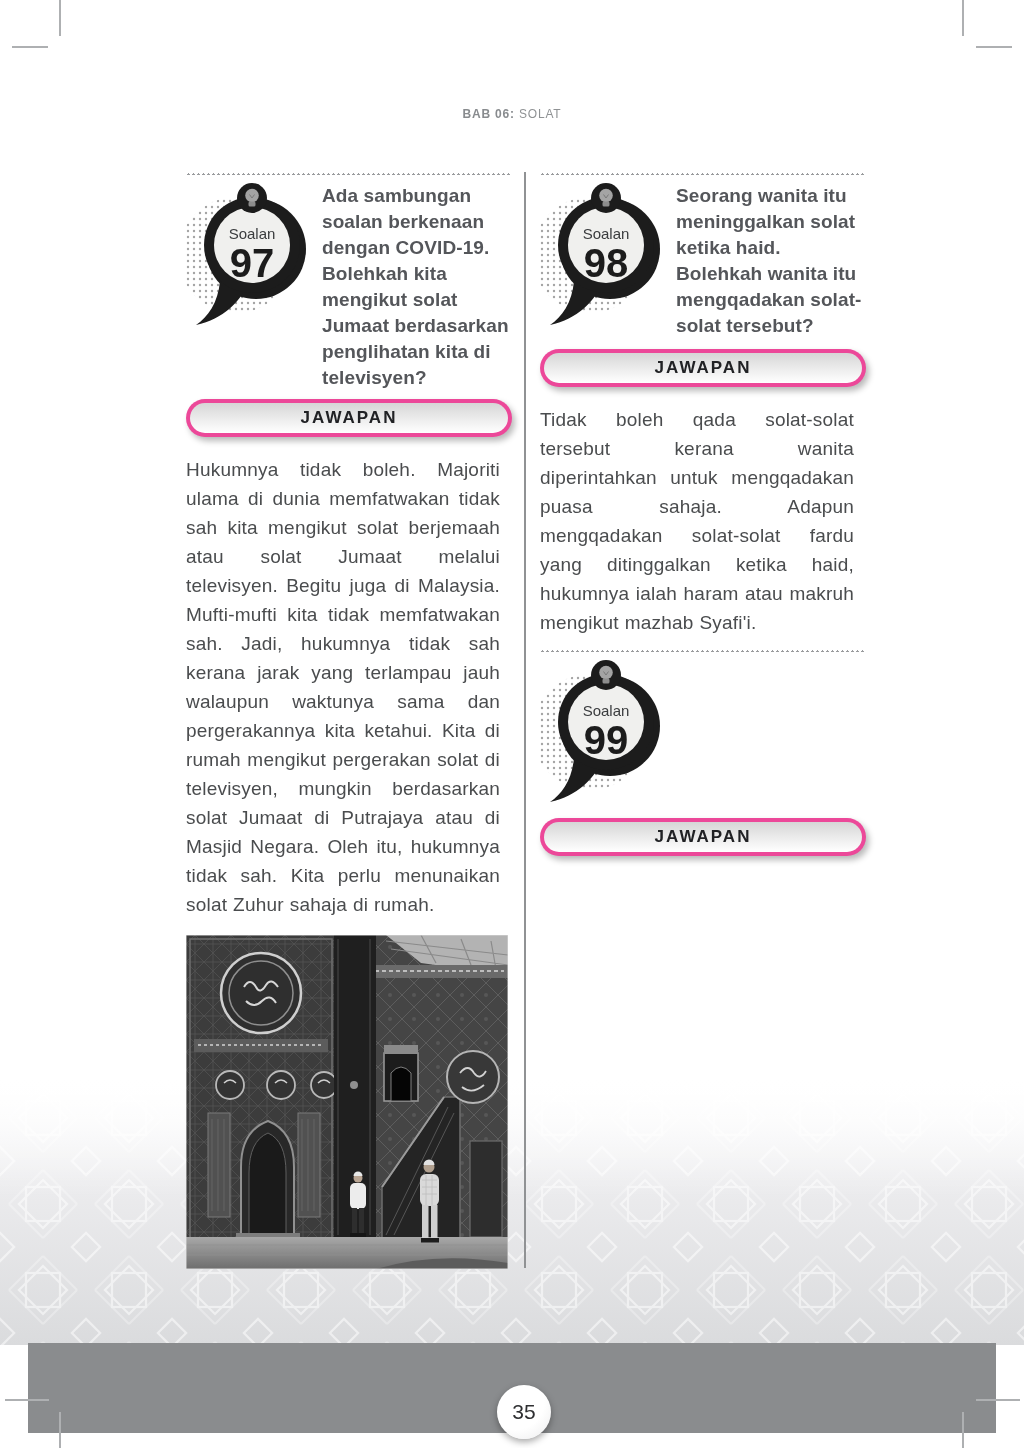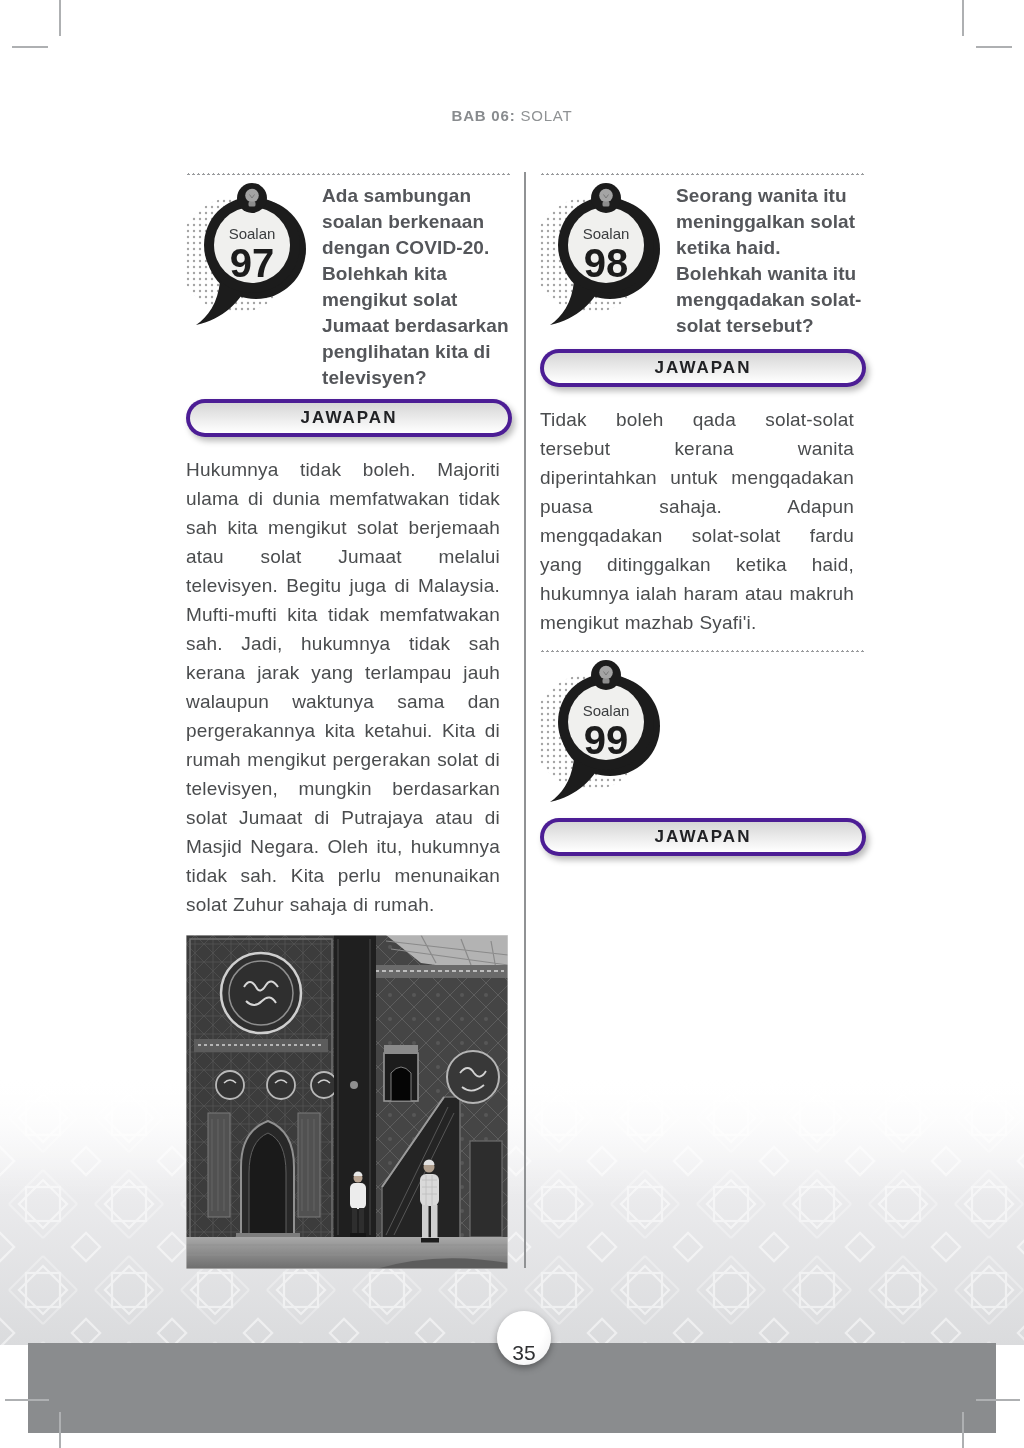--- a/index.html
+++ b/index.html
@@ -4,38 +4,38 @@
 <style>
   html,body { margin:0; padding:0; background:#ffffff; }
   .page {
     position:relative; width:1024px; height:1448px; background:#ffffff;
     font-family:"Liberation Sans", sans-serif; overflow:hidden;
   }
   
   .crop { position:absolute; background:#aeb0b2; z-index:6; }
   
   .header { position:absolute; top:107px; left:0; width:100%; text-align:center;
-    font-size:15px; letter-spacing:.8px; color:#8f9294; z-index:2; }
+    font-size:12px; letter-spacing:.8px; color:#8f9294; z-index:2; }
   .header .b { font-weight:700; color:#888b8e; }
   
   .col { position:absolute; top:172px; width:326px; z-index:2; }
   .col-left  { left:186px; }
   .col-right { left:540px; }
   .divider { position:absolute; left:524px; top:172px; width:2px; height:1096px;
     background:#909294; z-index:1; }
   .dotline { height:3px;
     background-image:radial-gradient(circle,#9a9c9e 1.1px, rgba(0,0,0,0) 1.25px);
     background-size:5px 3px; background-position:0 1px; background-repeat:repeat-x; }
   
   .qrow { display:flex; margin-top:6px; }
   .badge { flex:0 0 132px; width:132px; height:150px; position:relative; }
   .qtext { flex:1; padding-left:4px; padding-top:2px; font-weight:700;
     font-size:19px; line-height:26px; color:#54565a; letter-spacing:.1px; }
   
-  .pill { position:relative; height:38px; border-radius:19px; background:#4c1d95;
+  .pill { position:relative; height:38px; border-radius:19px; background:#ec4899;
     box-shadow:3px 4px 6px rgba(0,0,0,.28); }
   .pill-inner { position:absolute; left:4px; right:4px; top:4px; bottom:4px;
     border-radius:15px;
     background:linear-gradient(180deg,#d6d6d6 0%,#ededed 55%,#ffffff 100%);
     display:flex; align-items:center; justify-content:center;
     font-weight:700; font-size:17px; letter-spacing:2px; color:#202124; }
   .mt-q97-pill { margin-top:8px; }
   .mt-q98-pill { margin-top:10px; }
   .mt-q99-pill { margin-top:10px; }
   
@@ -46,25 +46,25 @@
   .photo { display:block; margin-top:16px; width:322px; height:334px; }
   
   .pattern-band { position:absolute; left:0; top:1075px; width:1024px; height:270px;
     z-index:0; background:linear-gradient(180deg,#ffffff 0%,#ececee 40%,#dadbdd 100%); }
   .pattern-band svg { position:absolute; left:0; top:0; }
   .pattern-fade { position:absolute; left:0; top:0; width:100%; height:45%;
     background:linear-gradient(180deg,#ffffff 0%, rgba(255,255,255,0) 100%); }
   
   .footer-band { position:absolute; left:28px; top:1343px; width:968px; height:90px;
     background:#8a8c8e; z-index:3; }
-  .page-badge { position:absolute; left:497px; top:1311px; width:54px; height:54px;
+  .page-badge { position:absolute; left:497px; top:1385px; width:54px; height:54px;
     border-radius:50%; z-index:4;
     background:radial-gradient(circle at 35% 30%, #ffffff 55%, #ebebec 100%);
     box-shadow:0 3px 7px rgba(0,0,0,.35);
-    display:flex; align-items:flex-end; justify-content:center;
+    display:flex; align-items:center; justify-content:center;
     font-size:21px; color:#2e2f31; }
   svg text { font-family:"Liberation Sans", sans-serif; }
 </style>
 </head>
 <body>
 
 <div class="page">
 
   <div class="crop" style="left:59px;top:0;width:2px;height:36px;"></div>
   <div class="crop" style="left:12px;top:46px;width:36px;height:2px;"></div>
@@ -121,21 +121,21 @@
           <g>
             <circle cx="66" cy="17" r="15" fill="#1c1c1c"></circle>
             <circle cx="66" cy="14.5" r="6.8" fill="#a4a4a4"></circle>
             <rect x="62.5" y="20.5" width="7" height="5" rx="1.5" fill="#8d8d8d"></rect>
             <path d="M63.5,13.5 l2.5,3.5 2.5,-3.5" stroke="#7a7a7a" stroke-width="1" fill="none"></path>
           </g>
           <text x="66" y="58" text-anchor="middle" font-size="15" fill="#3a3c3e">Soalan</text>
           <text x="66" y="96" text-anchor="middle" font-size="40" font-weight="bold" fill="#1c1c1c">97</text>
         </svg>
       </div>
-      <div class="qtext">Ada sambungan soalan berkenaan dengan COVID-20. Bolehkah kita mengikut solat Jumaat berdasarkan penglihatan kita di televisyen?</div>
+      <div class="qtext">Ada sambungan soalan berkenaan dengan COVID-19. Bolehkah kita mengikut solat Jumaat berdasarkan penglihatan kita di televisyen?</div>
     </div>
 
     <div class="pill mt-q97-pill">
       <div class="pill-inner">JAWAPAN</div>
     </div>
 
     <p class="answer">Hukumnya tidak boleh. Majoriti ulama di dunia memfatwakan tidak sah kita mengikut solat berjemaah atau solat Jumaat melalui televisyen. Begitu juga di Malaysia. Mufti-mufti kita tidak memfatwakan sah. Jadi, hukumnya tidak sah kerana jarak yang terlampau jauh walaupun waktunya sama dan pergerakannya kita ketahui. Kita di rumah mengikut pergerakan solat di televisyen, mungkin berdasarkan solat Jumaat di Putrajaya atau di Masjid Negara. Oleh itu, hukumnya tidak sah. Kita perlu menunaikan solat Zuhur sahaja di rumah.</p>
 
     <svg class="photo" viewBox="0 0 322 334">
       <defs>

